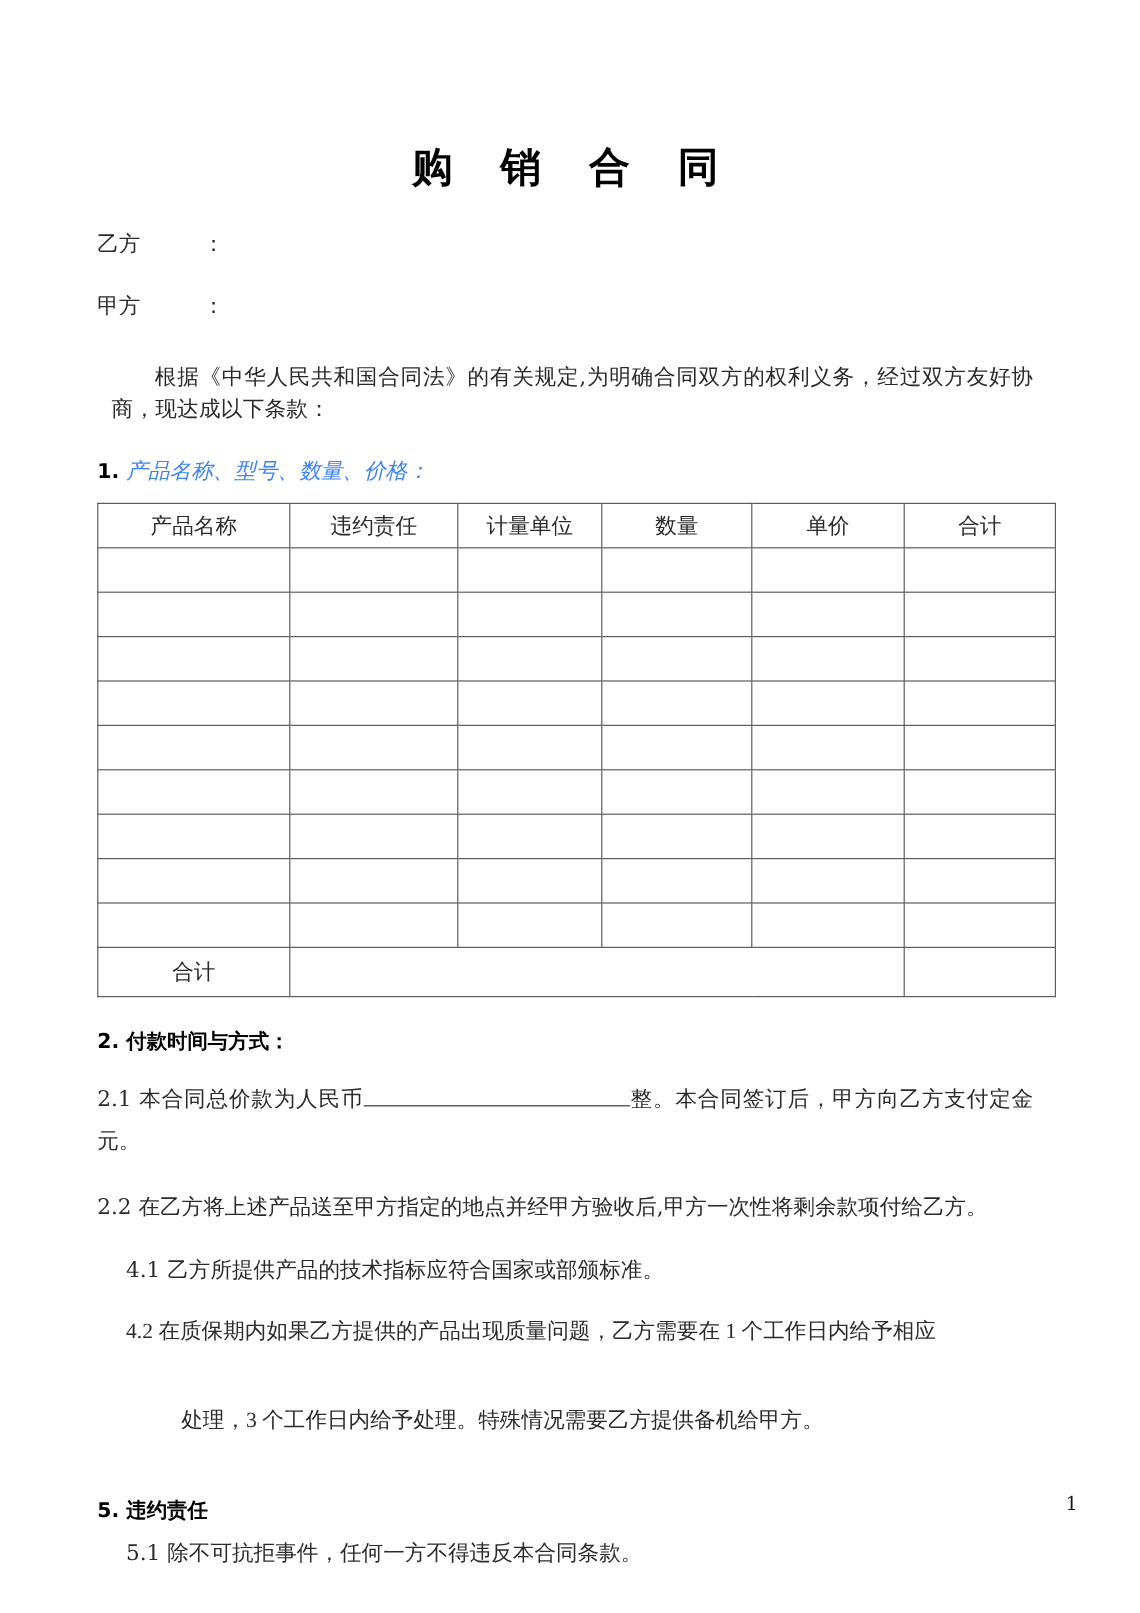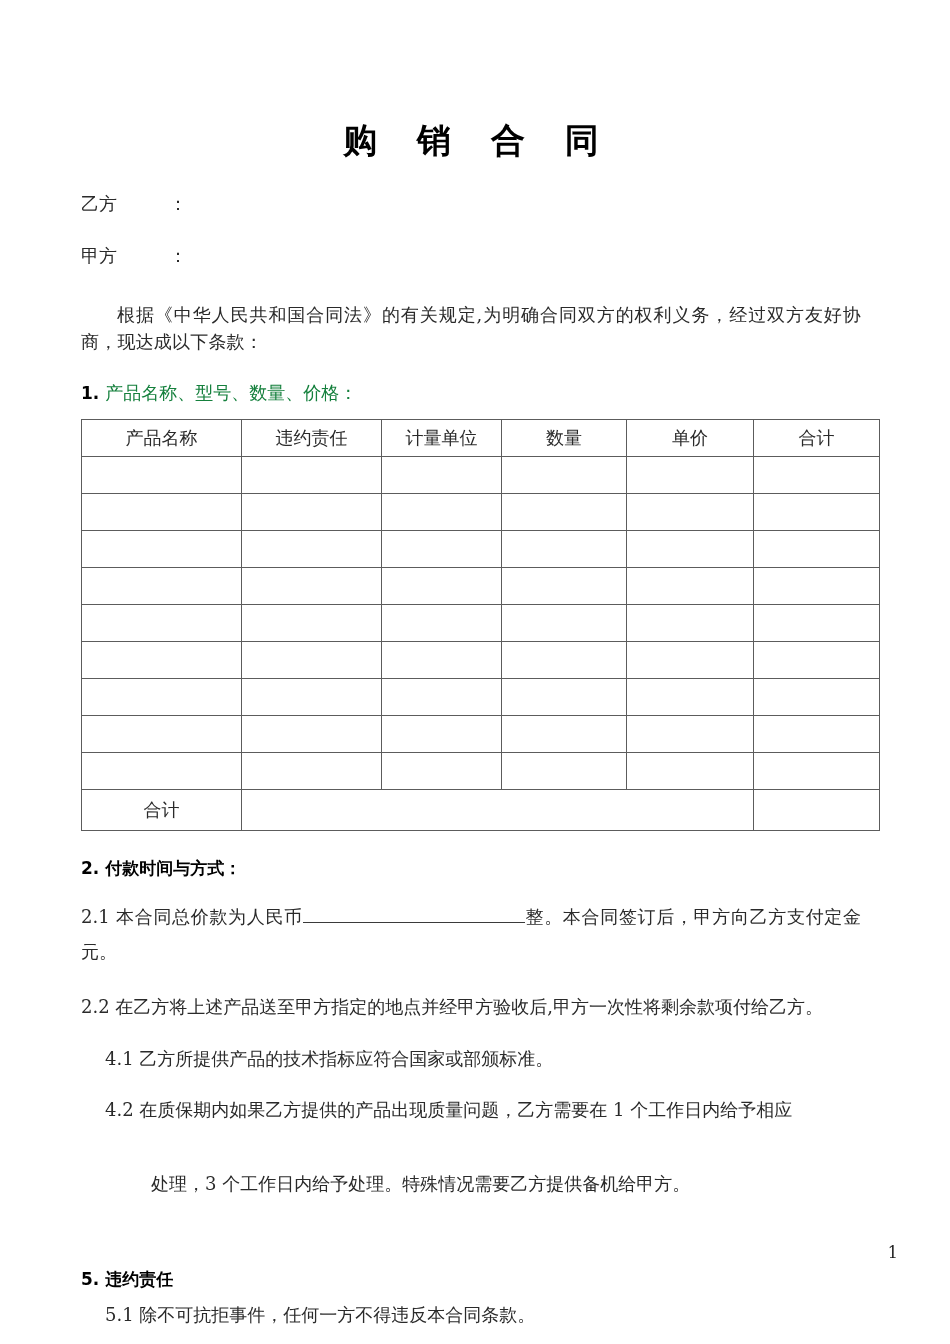--- a/index.html
+++ b/index.html
@@ -53,38 +53,40 @@
 
   
   .intro {
     font-size: 18px;
     color: #2a2a2a;
     line-height: 1.52;
     margin-top: 34px;
     text-indent: 36px;
     text-align: justify;
     letter-spacing: 0.2px;
+    margin-left: 12px;
   }
 
   
   .sec-heading {
     font-family: "DejaVu Sans", "Liberation Sans", sans-serif;
     font-weight: bold;
     font-size: 17px;
     color: #000000;
     margin-top: 26px;
     line-height: 1.3;
   }
   .sec-heading .num { font-weight: bold; }
   .sec-heading .body-light {
     font-family: "DejaVu Serif", "Liberation Serif", serif;
     font-weight: normal;
     font-size: 18px;
-    color: #15803d;
+    color: #3b82f6;
     padding-left: 6px;
+    font-style: italic;
   }
 
   
   .product-table {
     border-collapse: collapse;
     width: 780px;
     margin-top: 14px;
     table-layout: fixed;
   }
   .product-table td, .product-table th {
@@ -117,35 +119,36 @@
   }
   .clause-indent {
     padding-left: 24px;
     line-height: 1.85;
     margin-top: 8px;
   }
   .clause-hang {
     padding-left: 24px;
     line-height: 1.85;
     margin-top: 6px;
+    font-family: Liberation Serif, serif;
   }
   .clause-hang .cont {
     display: block;
     padding-left: 46px;
     margin-top: 40px;
   }
   .blank-underline {
     display: inline-block;
     width: 222px;
     border-bottom: 1px solid #3a3a3a;
     height: 19px;
     vertical-align: baseline;
   }
   .sec-heading.tight { margin-top: 16px; }
-  .sec-heading.loose { margin-top: 68px; }
+  .sec-heading.loose { margin-top: 48px; }
 
   
   .page-number {
     position: absolute;
     right: 52px;
     bottom: 82px;
     font-size: 16px;
     color: #1a1a1a;
     font-family: "DejaVu Serif", "Liberation Serif", serif;
   }

